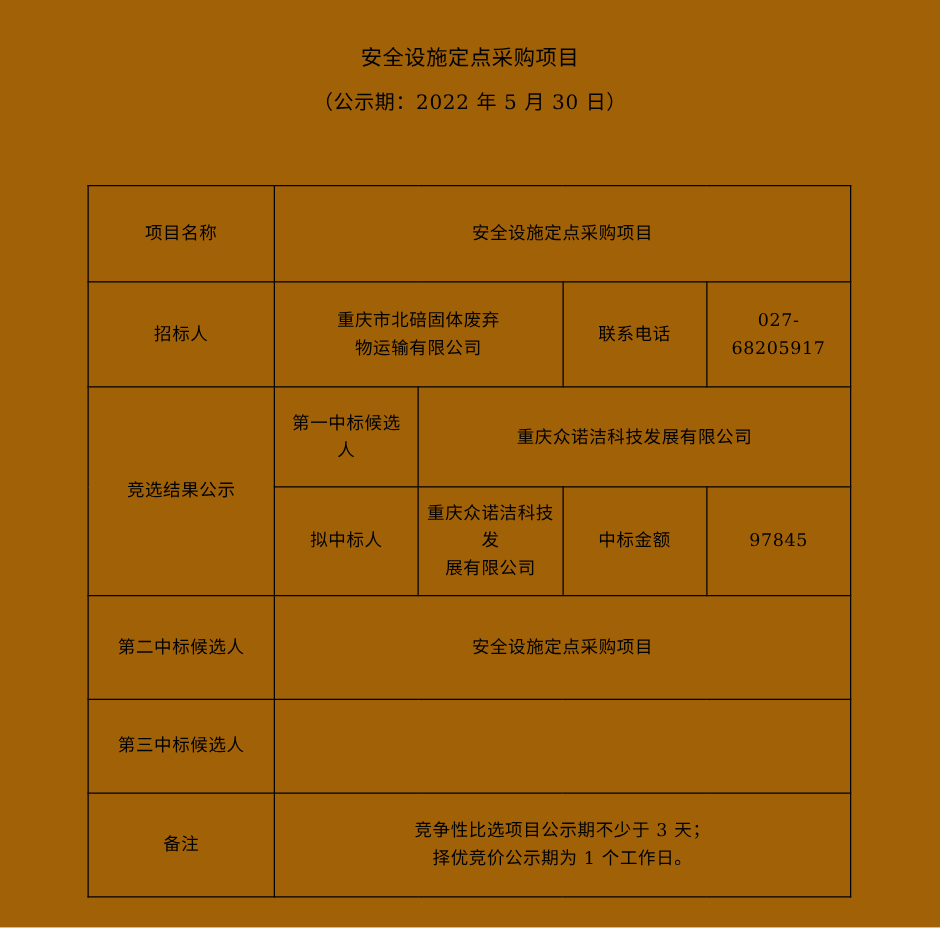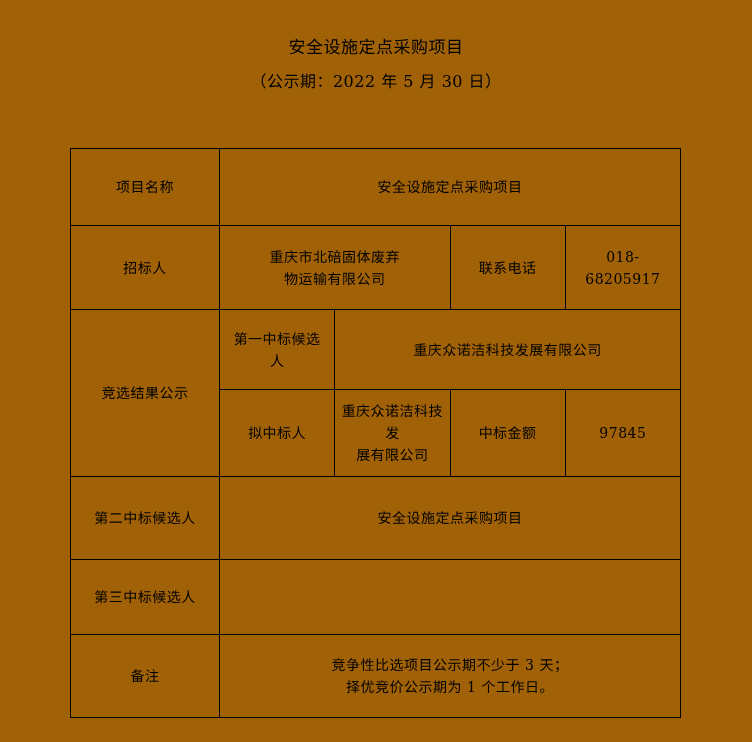--- a/index.html
+++ b/index.html
@@ -111,21 +111,21 @@
         <tr class="r-project">
           <td class="label-col">项目名称</td>
           <td colspan="4">安全设施定点采购项目</td>
         </tr>
 
         <tr class="r-tenderer">
           <td class="label-col">招标人</td>
           <td colspan="2" class="cell-multiline">重庆市北碚固体废弃
 物运输有限公司</td>
           <td>联系电话</td>
-          <td>018-68205917</td>
+          <td>027-68205917</td>
         </tr>
 
         <tr class="r-first">
           <td class="label-col" rowspan="2">竞选结果公示</td>
           <td class="sub-label cell-multiline">第一中标候选
 人</td>
           <td colspan="3">重庆众诺洁科技发展有限公司</td>
         </tr>
 
         <tr class="r-winner">

